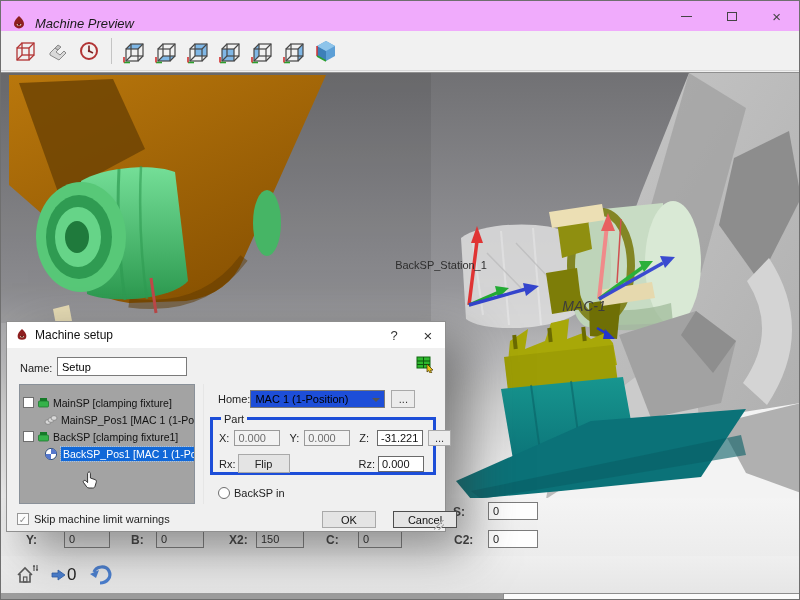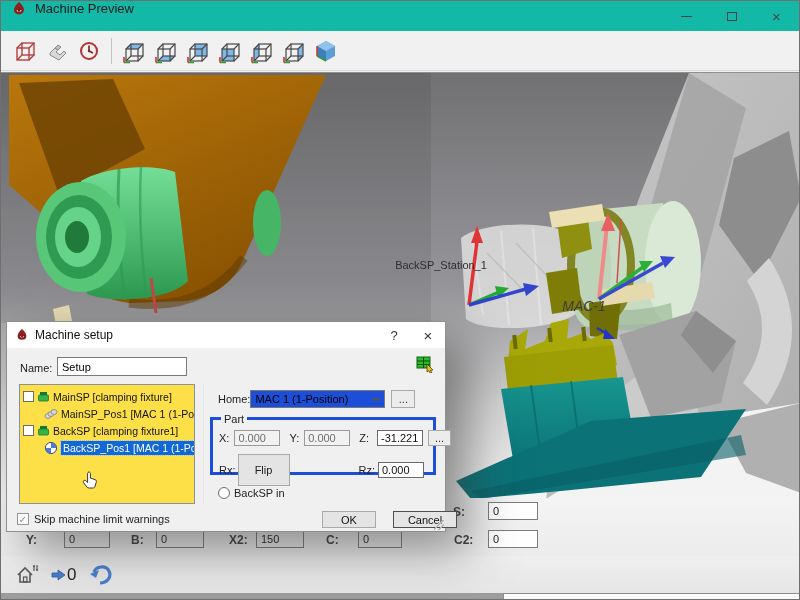--- a/index.html
+++ b/index.html
@@ -1,21 +1,21 @@
 <!DOCTYPE html>
 <html><head>
 <meta charset="utf-8">
 <style>
   * { margin:0; padding:0; box-sizing:border-box; }
   html,body { width:800px; height:600px; }
   body { font-family:"Liberation Sans", sans-serif; user-select:none; cursor:default; background:#fff; }
   #app { position:relative; width:800px; height:600px; border:1px solid #6f6f6f; overflow:hidden; background:#f0f0f0; }
 
   
-  #titlebar { position:absolute; left:0; top:0; width:100%; height:30px; background:#14b8a6; display:flex; align-items:flex-start; }
+  #titlebar { position:absolute; left:0; top:0; width:100%; height:30px; background:#f0abfc; display:flex; align-items:flex-end;font-style:italic; }
   #titlebar .app-icon { margin:0 8px 0 10px; }
   #titlebar .title { font-size:13px; color:#1a1a1a; }
   .win-controls { position:absolute; right:0; top:0; height:30px; display:flex; }
   .win-btn { width:45px; height:30px; display:flex; align-items:center; justify-content:center; color:#444; }
   .win-btn .min-glyph { width:11px; height:1px; background:#444; display:block; }
   .win-btn .max-glyph { width:10px; height:9px; border:1px solid #444; display:block; }
   .win-btn.close { font-size:15px; }
 
   
   #toolbar { position:absolute; left:0; top:30px; width:100%; height:40px; background:#f1f1f1; border-bottom:1px solid #d8d8d8; display:flex; align-items:center; padding-left:10px; }
@@ -45,42 +45,42 @@
   #dialog { position:absolute; left:5px; top:320px; width:440px; height:211px; background:#f0f0f0; border:1px solid #8f8f8f;
             box-shadow:22px 18px 46px rgba(55,55,55,.55); font-size:11px; }
   #dlg-titlebar { height:26px; background:#ffffff; display:flex; align-items:center; }
   #dlg-titlebar .app-icon { margin:0 6px 0 8px; }
   #dlg-titlebar .title { font-size:12px; color:#111; flex:1; }
   .dlg-ctl { width:34px; height:26px; display:flex; align-items:center; justify-content:center; color:#333; font-size:13px; }
   #dlg-name-label { position:absolute; left:13px; top:40px; color:#222; }
   #dlg-name-input { position:absolute; left:50px; top:35px; width:130px; height:19px; border:1px solid #7a7a7a; background:#fff; font-size:11px; padding:2px 4px; font-family:"Liberation Sans",sans-serif; }
   #dlg-export-icon { position:absolute; right:10px; top:33px; }
 
-  #dlg-tree { position:absolute; left:12px; top:62px; width:176px; height:120px; background:#fde047; border:1px solid #8a9199; overflow:hidden; padding-top:3px; }
+  #dlg-tree { position:absolute; left:12px; top:62px; width:176px; height:120px; background:#a3a3a3; border:1px solid #8a9199; overflow:hidden; padding-top:9px; }
   .tree-row { height:17px; display:flex; align-items:center; padding-left:3px; white-space:nowrap; }
   .tree-row.indent { padding-left:24px; }
   .tree-cb { width:11px; height:11px; border:1px solid #6e6e6e; background:#fff; margin-right:3px; flex:none; }
   .tree-ico { margin-right:3px; flex:none; display:flex; }
   .tree-label { font-size:10.5px; color:#111; }
   .tree-label.selected { background:#1168d8; color:#fff; padding:1px 2px; outline:1px dotted #9cc3f0; }
   #tree-cursor { position:absolute; left:62px; top:86px; }
 
   #dlg-right { position:absolute; left:196px; top:62px; width:236px; height:120px; border-left:1px solid #e6e6e6; }
   .dlg-label { color:#222; }
   #home-row { position:absolute; left:14px; top:6px; width:220px; display:flex; align-items:center; }
   #home-combo { width:135px; height:18px; border:1px solid #7a7a7a; background:#1d4ed8; display:flex; align-items:center; padding:0 4px; position:relative; }
   #home-combo .chev { position:absolute; right:4px; top:7px; width:0; height:0; border-left:4px solid transparent; border-right:4px solid transparent; border-top:4px solid #555; }
   .dots-btn { margin-left:6px; width:24px; height:18px; background:#ececec; border:1px solid #a9a9a9; display:flex; align-items:center; justify-content:center; color:#333; }
 
   #part-group { position:absolute; left:6px; top:33px; width:226px; height:58px; border:3px solid #1d4ed8; }
   #part-group-label { position:absolute; left:8px; top:-7px; background:#f0f0f0; padding:0 3px; color:#222; }
   .pg-row { position:absolute; display:flex; align-items:center; }
   .pfield { width:46px; height:16px; border:1px solid #9a9a9a; background:#f2f2f2; color:#6e6e6e; font-size:11px; padding:1px 3px; }
   .pfield.enabled { background:#fff; color:#111; border-color:#6a6a6a; }
-  .flip-btn { width:52px; height:32px; background:#e4e4e4; border:1px solid #a9a9a9; font-size:11px; color:#222; display:flex; align-items:center; justify-content:center; }
+  .flip-btn { width:52px; height:19px; background:#e4e4e4; border:1px solid #a9a9a9; font-size:11px; color:#222; display:flex; align-items:center; justify-content:center; }
   .dots-btn.small { width:23px; height:16px; margin-left:5px; }
 
   #stock-row { position:absolute; left:14px; top:103px; display:flex; align-items:center; }
   .radio { width:12px; height:12px; border:1px solid #6e6e6e; border-radius:50%; background:#fff; margin-right:4px; }
 
   #skip-row { position:absolute; left:10px; top:191px; display:flex; align-items:center; }
   .cb { width:12px; height:12px; border:1px solid #979797; background:#fcfcfc; color:#8f8f8f; font-size:10px; line-height:11px; text-align:center; margin-right:5px; }
   .dlg-btn { position:absolute; top:189px; width:54px; height:17px; background:#e4e4e4; border:1px solid #a9a9a9; font-size:11px; color:#111; display:flex; align-items:center; justify-content:center; }
   #ok-btn { left:315px; }
   #cancel-btn { left:386px; width:64px; border:1px solid #4e4e4e; }

